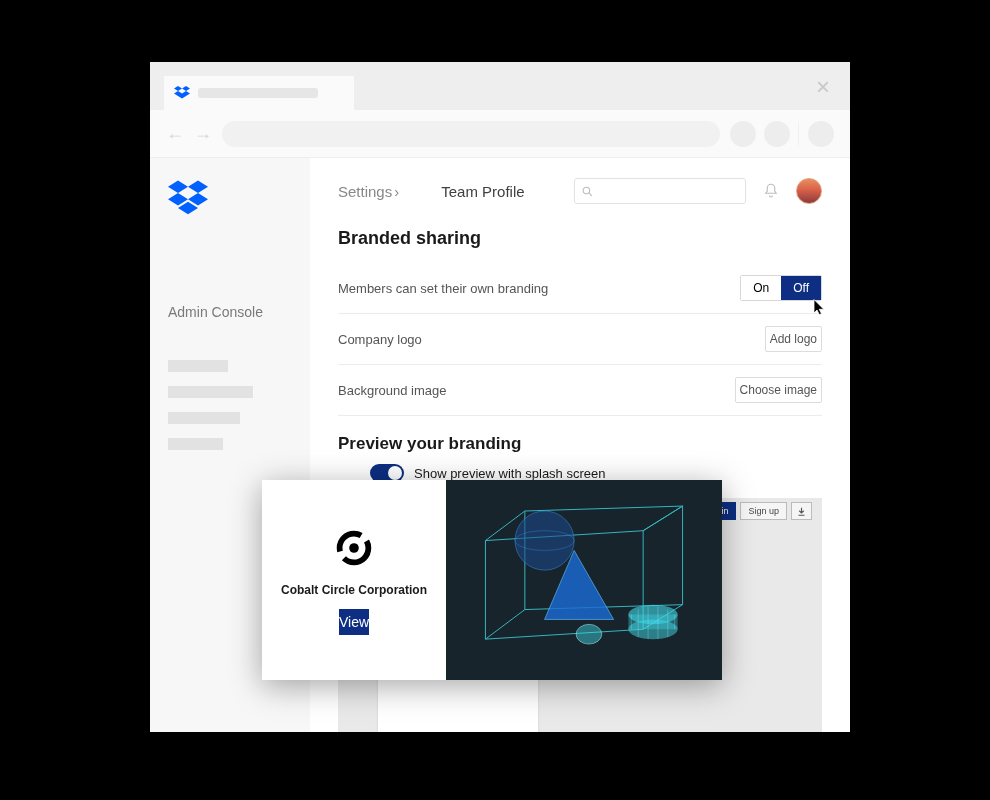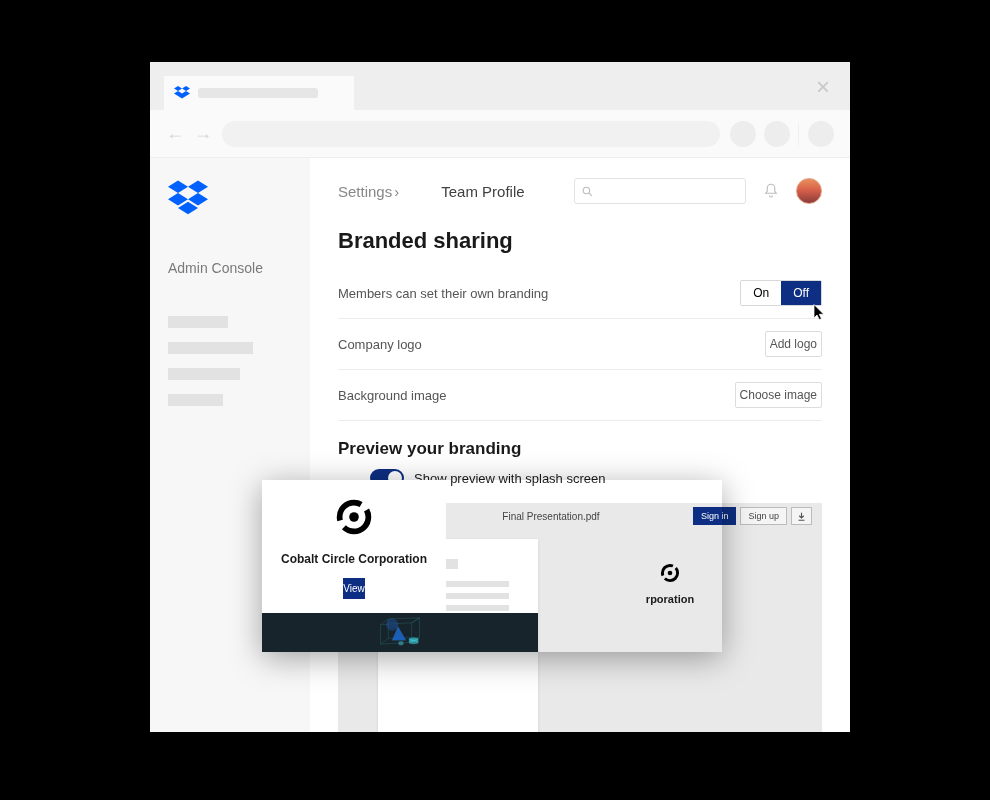--- a/index.html
+++ b/index.html
@@ -101,20 +101,21 @@
     }
     .sidebar-logo {
       width: 40px;
       height: 40px;
       margin-bottom: 38px;
     }
     .sidebar-title {
       color: #7a7a7a;
       font-size: 14px;
       margin-bottom: 40px;
+      margin-top: 44px;
     }
     .sidebar-placeholder {
       height: 12px;
       background: #e2e2e2;
       margin-bottom: 14px;
     }
     .sp1 { width: 60px; }
     .sp2 { width: 85px; }
     .sp3 { width: 72px; }
     .sp4 { width: 55px; }
@@ -158,21 +159,21 @@
       color: #999;
     }
     .avatar {
       width: 26px;
       height: 26px;
       border-radius: 50%;
       background: linear-gradient(180deg, #e88f5c 0%, #d9614b 45%, #8a3b3b 100%);
       border: 1px solid #e0a080;
     }
     .section-title {
-      font-size: 22px;
+      font-size: 18px;
       font-weight: 700;
       color: #1a1a1a;
       margin-bottom: 14px;
     }
     .setting-row {
       display: flex;
       align-items: center;
       justify-content: space-between;
       padding: 12px 0;
       border-bottom: 1px solid #ececec;
@@ -288,25 +289,24 @@
       font-size: 11px;
       font-weight: 700;
       color: #1a1a1a;
     }
     
     .splash {
       position: absolute;
       left: 262px;
       top: 480px;
       width: 460px;
-      height: 172px;
+      height: 200px;
       display: flex;
       box-shadow: 0 6px 30px rgba(0,0,0,0.35);
       z-index: 10;
-      flex-direction: column;
     }
     .splash-left {
       width: 40%;
       background: #fff;
       display: flex;
       flex-direction: column;
       align-items: center;
       justify-content: center;
       gap: 12px;
       padding: 14px;
@@ -317,21 +317,21 @@
     }
     .splash-name {
       font-size: 12px;
       font-weight: 700;
       color: #1a1a1a;
       text-align: center;
     }
     .splash-view-btn {
       background: #0d2e82;
       color: #fff;
-      font-size: 10px;
+      font-size: 14px;
       padding: 5px 0;
     }
     .splash-right {
       width: 60%;
       background: #18242b;
       position: relative;
       overflow: hidden;
     }
     .wireframe-svg {
       width: 100%;

